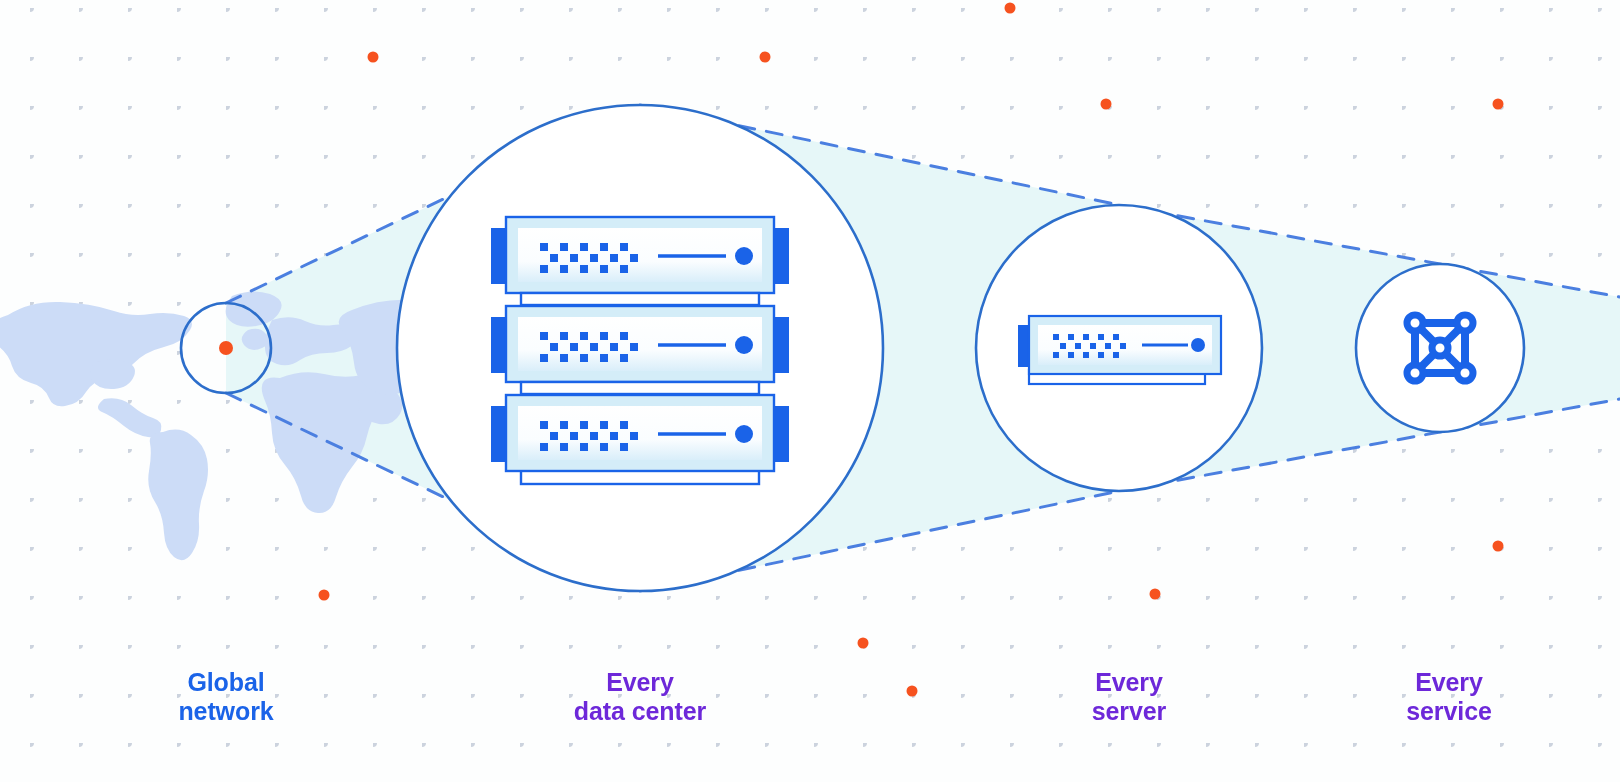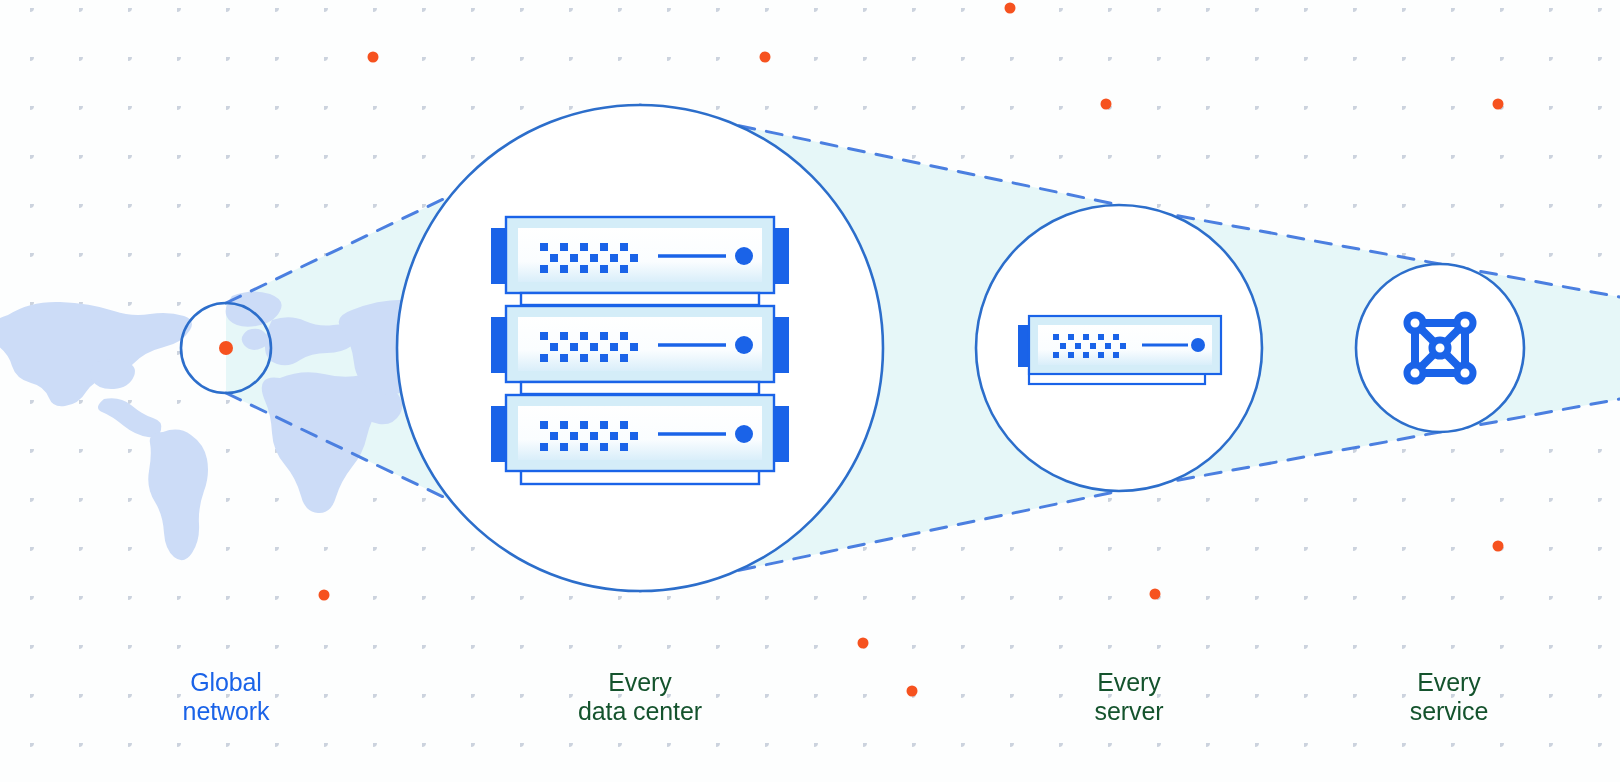--- a/index.html
+++ b/index.html
@@ -21,26 +21,26 @@
     position: absolute;
     inset: 0;
     width: 1620px;
     height: 782px;
   }
   .label {
     position: absolute;
     text-align: center;
     font-size: 25px;
     line-height: 1.17;
-    font-weight: 400;
+    font-weight: 700;
     letter-spacing: -0.1px;
     white-space: pre-line;
     user-select: none;
   }
-  .label.dark { color: #14532d; }
+  .label.dark { color: #6d28d9; }
   .label.brand { color: #1a63e8; }
 </style>
 </head>
 <body>
 
 <div id="stage">
 
   <svg id="scene" viewBox="0 0 1620 782">
     <defs>
       <pattern id="dotgrid" x="30" y="8" width="49" height="49" patternUnits="userSpaceOnUse">

